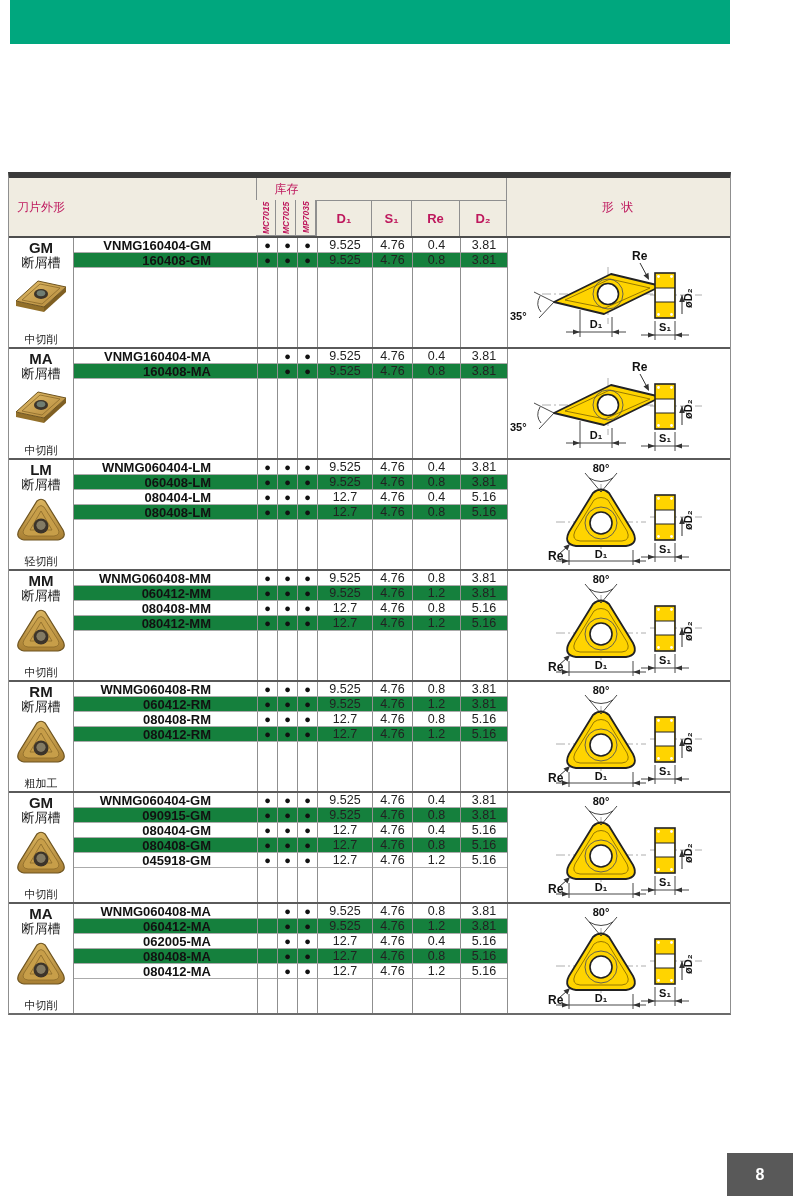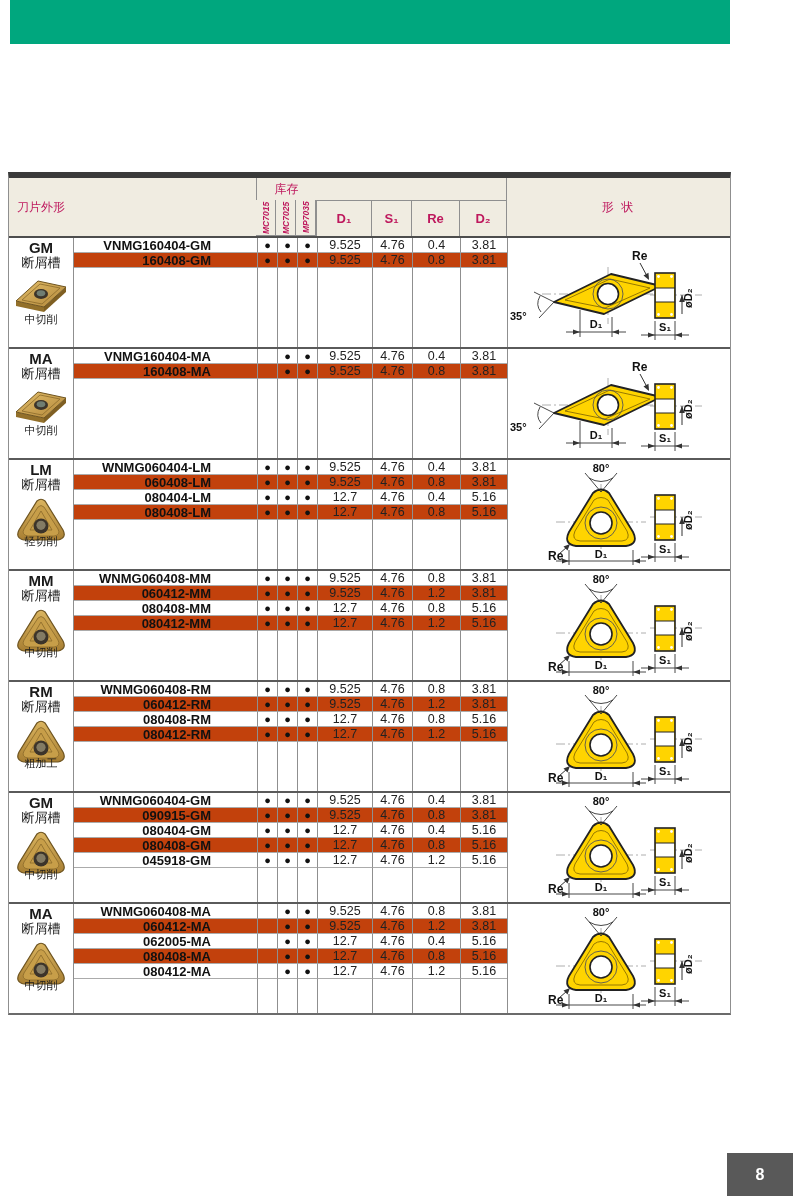--- a/index.html
+++ b/index.html
@@ -28,27 +28,27 @@
     writing-mode:vertical-rl;transform:rotate(180deg);letter-spacing:0;}
   .th-dim{font-weight:bold;font-size:13px;}
 
   
   .group{display:flex;height:109px;border-top:2px solid #5a5a5a;background:#fff;text-align:right;}
   .group:first-child{border-top:none;}
   .shape-cell{width:64px;flex:none;display:flex;flex-direction:column;align-items:center;position:relative;}
   .g-code{font-weight:bold;font-size:15px;margin-top:1px;line-height:17px;}
   .g-breaker{font-size:13px;line-height:13px;}
   .g-photo{margin-top:6px;}
-  .g-usage{position:absolute;bottom:20px;font-size:11px;}
+  .g-usage{position:absolute;bottom:0;font-size:11px;}
 
   .rows{display:flex;flex-direction:column;flex:none;width:433px;
     border-left:1px solid #8f8f8f;border-right:1px solid #8f8f8f;}
   .row{display:grid;grid-template-columns:183px 20px 20px 20px 55px 40px 48px 47px;height:15px;flex:none;}
   .row.filler{flex:1;height:auto;}
-  .row.green{background:#c2410c;}
+  .row.green{background:#15803d;}
   .c{border-left:1px solid #8f8f8f;display:flex;align-items:center;justify-content:center;
     font-size:12.5px;color:#222;overflow:hidden;}
   .c:first-child{border-left:none;}
   .row:not(.filler) .c{border-bottom:1px solid #ababab;}
   .c.model{justify-content:flex-end;padding-right:46px;font-weight:bold;font-size:13px;color:#111;}
   .c.dot{font-size:11px;color:#111;}
 
   .diagram-cell{flex:1;display:flex;align-items:center;justify-content:center;}
 
   .page-num{position:absolute;right:0;top:1153px;width:66px;height:43px;background:#595959;

